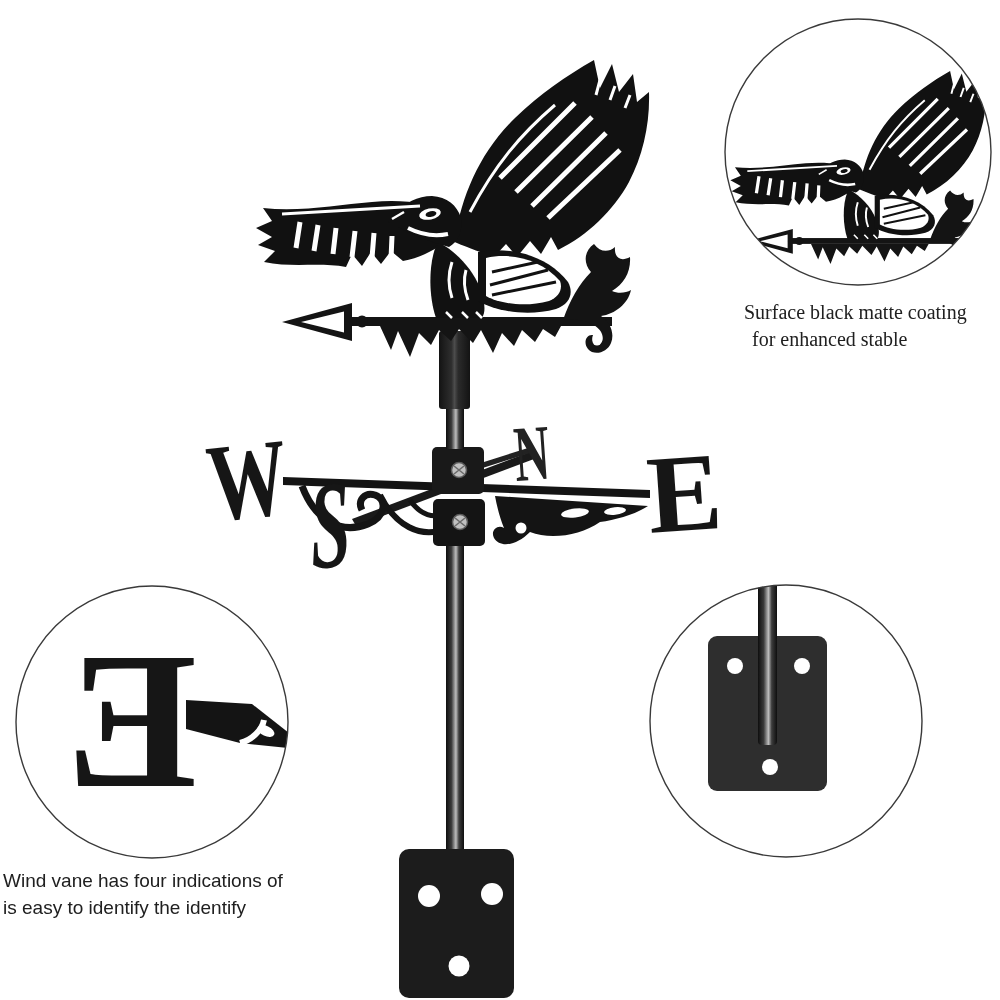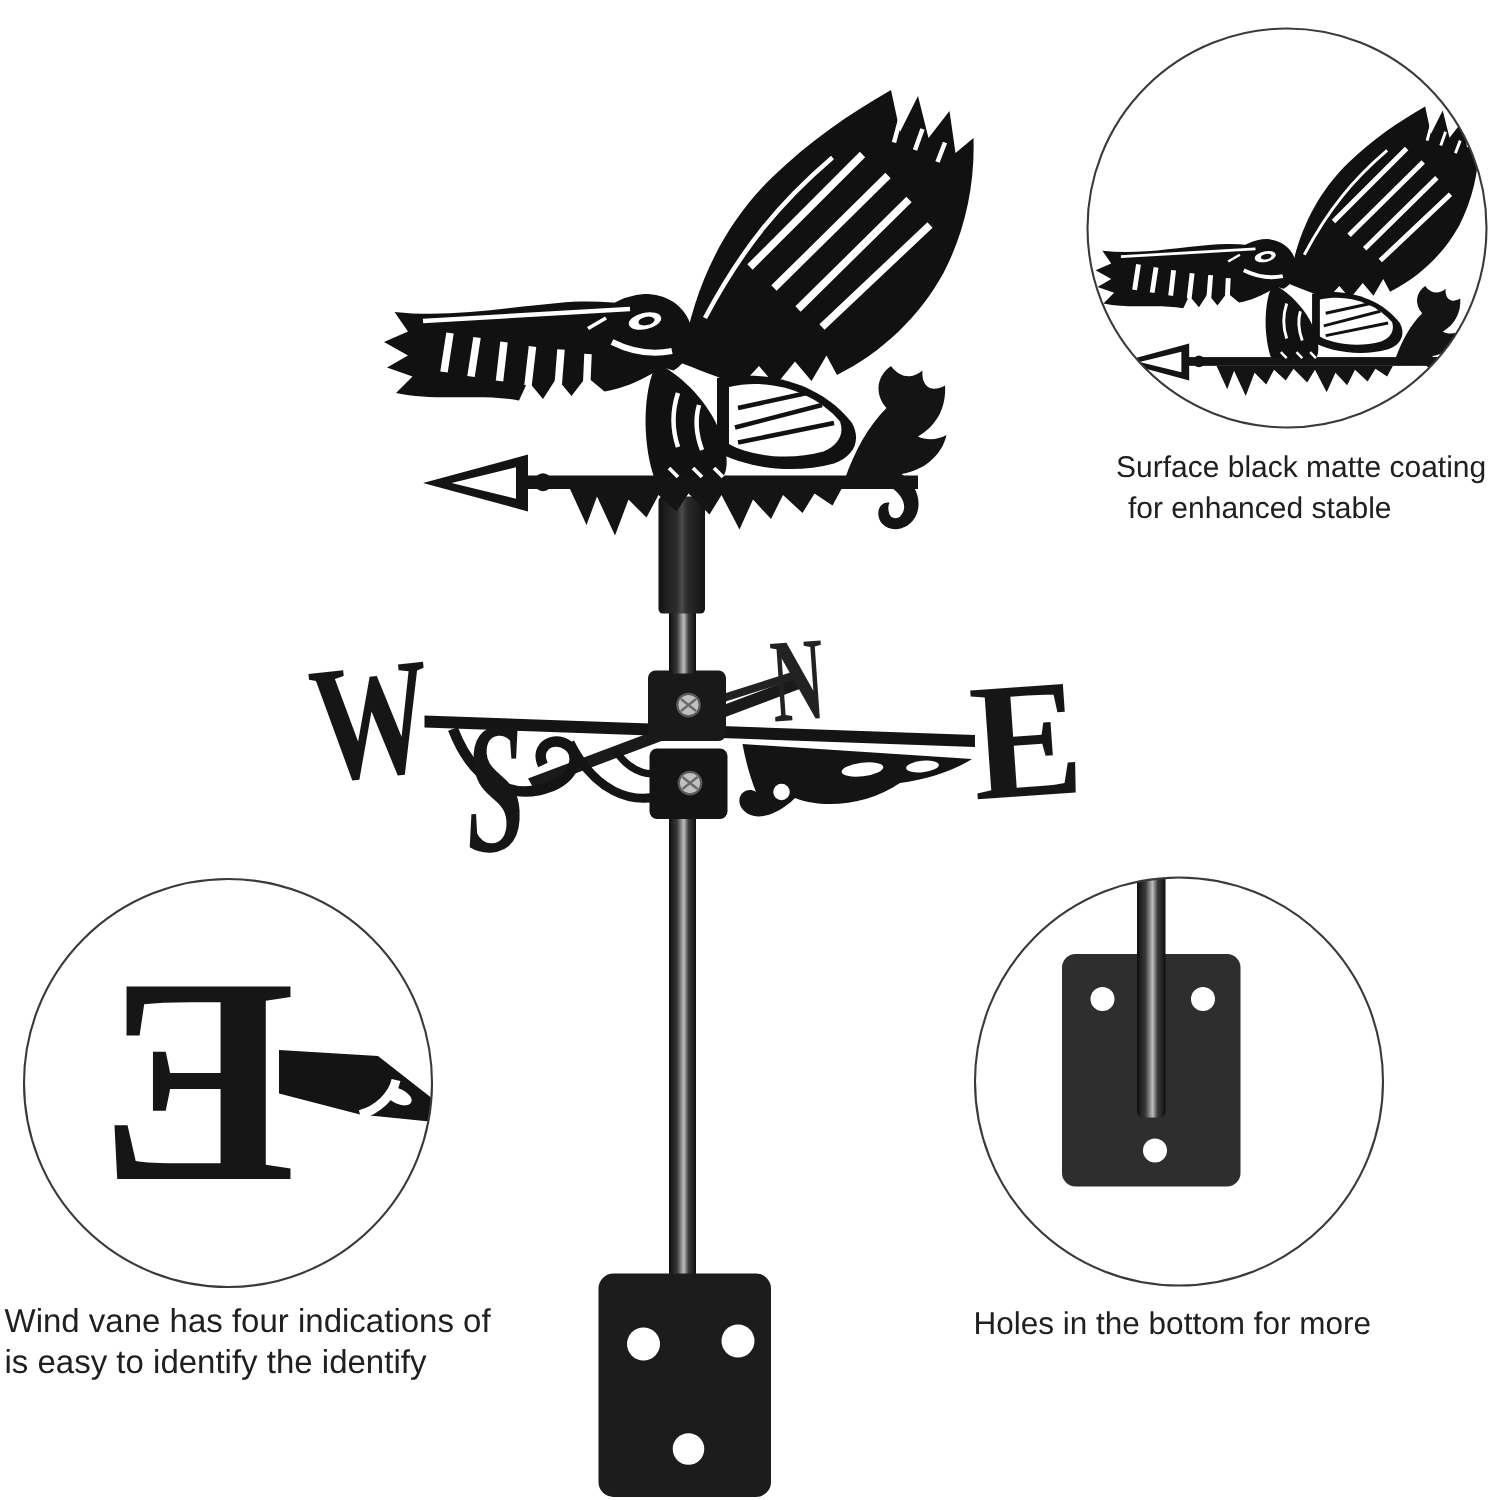--- a/index.html
+++ b/index.html
@@ -1,22 +1,22 @@
 <!DOCTYPE html>
 <html><head>
 <meta charset="utf-8">
 <style>
   html,body{margin:0;padding:0;background:#ffffff;}
   .stage{position:relative;width:1000px;height:1000px;background:#ffffff;overflow:hidden;
          font-family:"Liberation Sans",sans-serif;}
   .stage svg{position:absolute;left:0;top:0;}
   .cap{position:absolute;color:#202020;}
   .cap div{white-space:nowrap;}
-  #cap-tr{left:744px;top:299px;font-size:20px;line-height:27px;}
-  #cap-bl{left:3px;top:867px;font-size:22px;line-height:27px;}
+  #cap-tr{left:744px;top:299px;font-size:20px;line-height:27px;font-family:Liberation Serif, serif;}
+  #cap-bl{left:3px;top:867px;font-size:19px;line-height:27px;}
   #cap-br{left:649px;top:869px;font-size:21px;line-height:28px;}
   .ind{margin-left:8px;}
   .serif-letter{font-family:"Liberation Serif",serif;font-weight:bold;}
 </style>
 </head>
 <body>
 
 <div class="stage">
 
 <svg width="1000" height="1000" viewBox="0 0 1000 1000">
@@ -192,16 +192,15 @@
   <div>Surface black matte coating</div>
   <div class="ind">for enhanced stable</div>
 </div>
 
 <div class="cap" id="cap-bl">
   <div>Wind vane has four indications of</div>
   <div>is easy to identify the identify</div>
 </div>
 
 <div class="cap" id="cap-br">
-  <div>Holes in the bottom for more</div>
 </div>
 
 </div>
 
 </body></html>

